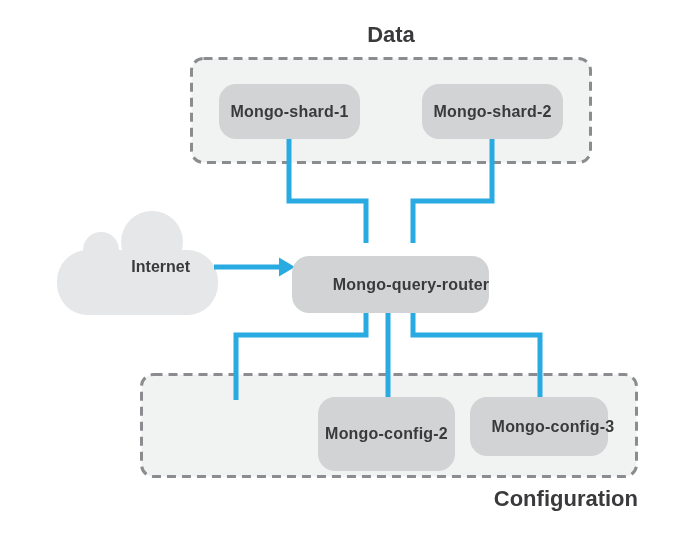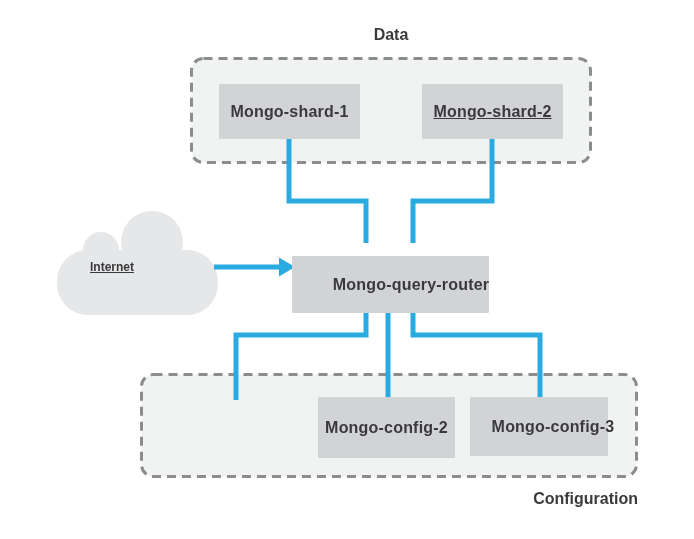--- a/index.html
+++ b/index.html
@@ -36,57 +36,56 @@
   .conn {
     fill: none;
     stroke: var(--connector-blue);
     stroke-width: 5;
   }
   .arrow-head { fill: var(--connector-blue); }
   .node {
     position: absolute;
     z-index: 2;
     background: var(--node-fill);
-    border-radius: 1px;
+    border-radius: 17px;
     display: flex;
     align-items: center;
     justify-content: center;
     font-size: 16px;
     font-weight: bold;
     color: var(--text);
     letter-spacing: 0.2px;
     white-space: nowrap;
   }
   .n-shard1  { left: 219px; top:  84px; width: 141px; height: 55px; }
-  .n-shard2  { left: 422px; top:  84px; width: 141px; height: 55px; text-decoration: underline; }
+  .n-shard2  { left: 422px; top:  84px; width: 141px; height: 55px; }
   .n-router  { left: 292px; top: 256px; width: 197px; height: 57px; padding-left: 41px; }
   .n-config1 { left: 167px; top: 397px; width: 136px; height: 59px; }
-  .n-config2 { left: 318px; top: 397px; width: 137px; height: 61px; }
+  .n-config2 { left: 318px; top: 397px; width: 137px; height: 74px; }
   .n-config3 { left: 470px; top: 397px; width: 138px; height: 59px; padding-left: 28px; }
   .group-label {
     position: absolute;
     z-index: 2;
-    font-size: 16px;
+    font-size: 22px;
     font-weight: bold;
     color: var(--text);
     text-align: center;
     line-height: 26px;
   }
   .lbl-data   { left: 190px; top:  22px; width: 402px; }
   .lbl-config { left: 140px; top: 486px; width: 498px; text-align: right; }
   .lbl-internet {
     position: absolute;
     z-index: 2;
     left: 90px; top: 256px; width: 100px;
-    font-size: 12px;
+    font-size: 16px;
     font-weight: bold;
     color: var(--text);
-    text-align: left;
+    text-align: right;
     line-height: 22px;
-    text-decoration: underline;
   }
 </style>
 </head>
 <body>
 
 <div class="canvas">
 
   <svg class="layer-svg" width="694" height="539" viewBox="0 0 694 539">
 
     <rect class="group-rect" x="191.5" y="58.5" width="399" height="104" rx="12"></rect>

